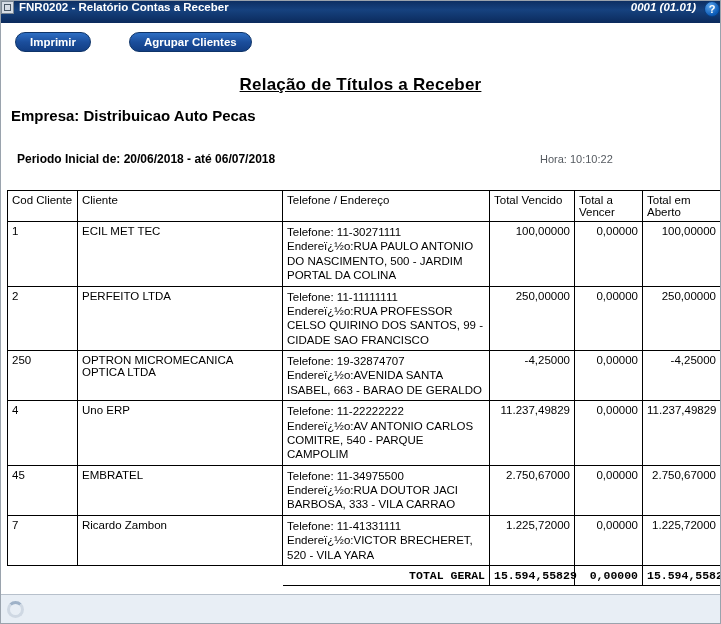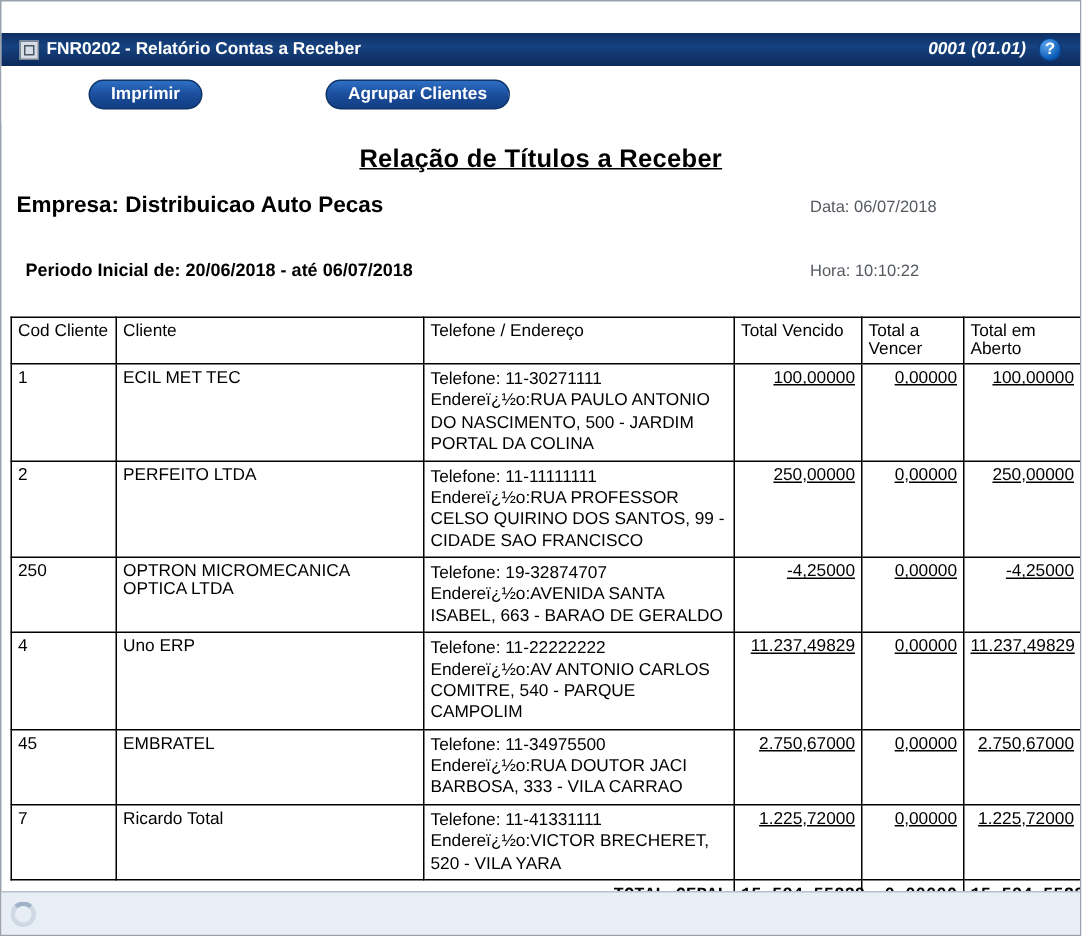--- a/index.html
+++ b/index.html
@@ -25,27 +25,26 @@
     display: flex;
     flex-direction: column;
   }
 
   
   .titlebar {
     height: 22px;
     background: linear-gradient(to bottom, #0d2f63 0%, #16427f 40%, #0b2a5c 100%);
     color: #ffffff;
     display: flex;
-    align-items: center;
-    padding: 0 12px;
+    align-items: flex-start;
+    padding: 0 0;
     font-size: 11.5px;
     font-weight: bold;
     box-sizing: border-box;
     flex: 0 0 auto;
-    margin-top: 21px;
   }
   .titlebar .tb-icon {
     width: 13px;
     height: 13px;
     background: #d7dde6;
     border: 1px solid #7b8794;
     margin-right: 5px;
     position: relative;
     box-sizing: border-box;
   }
@@ -86,21 +85,20 @@
   .pill {
     background: linear-gradient(to bottom, #2e6fc4 0%, #1b4e9c 50%, #123e84 100%);
     color: #ffffff;
     border: 1px solid #0e3469;
     border-radius: 11px;
     padding: 3px 14px;
     font-size: 11.5px;
     font-weight: bold;
     cursor: pointer;
     white-space: nowrap;
-    margin-left: 44px;
   }
 
   
   .report {
     flex: 1 1 auto;
     padding: 0 4px;
     box-sizing: border-box;
     overflow: hidden;
   }
   .report-title {
@@ -149,21 +147,21 @@
     vertical-align: top;
     padding: 3px 4px;
     box-sizing: border-box;
   }
   table.grid th {
     font-weight: normal;
     text-align: left;
     vertical-align: top;
     height: 30px;
   }
-  th.num, td.num { text-align: right; text-decoration: underline; }
+  th.num, td.num { text-align: right; }
   .col-cod   { width: 70px; }
   .col-cli   { width: 205px; }
   .col-tel   { width: 207px; }
   .col-venc  { width: 85px; }
   .col-avenc { width: 68px; }
   .col-aber  { width: 78px; }
   td.addr { line-height: 1.25; }
   tr.total-row td {
     font-weight: bold;
     text-align: right;
@@ -213,21 +211,20 @@
     <button class="pill">Imprimir</button>
     <button class="pill">Agrupar Clientes</button>
   </div>
 
   <div class="report">
 
     <div class="report-title">Relação de Títulos a Receber</div>
 
     <div class="info-row">
       <div class="company">Empresa: Distribuicao Auto Pecas</div>
-      <div class="meta">Data:  06/07/2018</div>
     </div>
 
     <div class="info-row">
       <div class="period">Periodo Inicial de: 20/06/2018 - até 06/07/2018</div>
       <div class="meta">Hora: 10:10:22</div>
     </div>
 
     <table class="grid">
       <colgroup>
         <col class="col-cod">
@@ -283,21 +280,21 @@
         <tr>
           <td>45</td>
           <td>EMBRATEL</td>
           <td class="addr">Telefone: 11-34975500 Endereï¿½o:RUA DOUTOR JACI BARBOSA, 333 - VILA CARRAO</td>
           <td class="num">2.750,67000</td>
           <td class="num">0,00000</td>
           <td class="num">2.750,67000</td>
         </tr>
         <tr>
           <td>7</td>
-          <td>Ricardo Total</td>
+          <td>Ricardo Zambon</td>
           <td class="addr">Telefone: 11-41331111 Endereï¿½o:VICTOR BRECHERET, 520 - VILA YARA</td>
           <td class="num">1.225,72000</td>
           <td class="num">0,00000</td>
           <td class="num">1.225,72000</td>
         </tr>
         <tr class="total-row">
           <td class="blank" colspan="2"></td>
           <td class="label">TOTAL GERAL</td>
           <td>15.594,55829</td>
           <td>0,00000</td>

